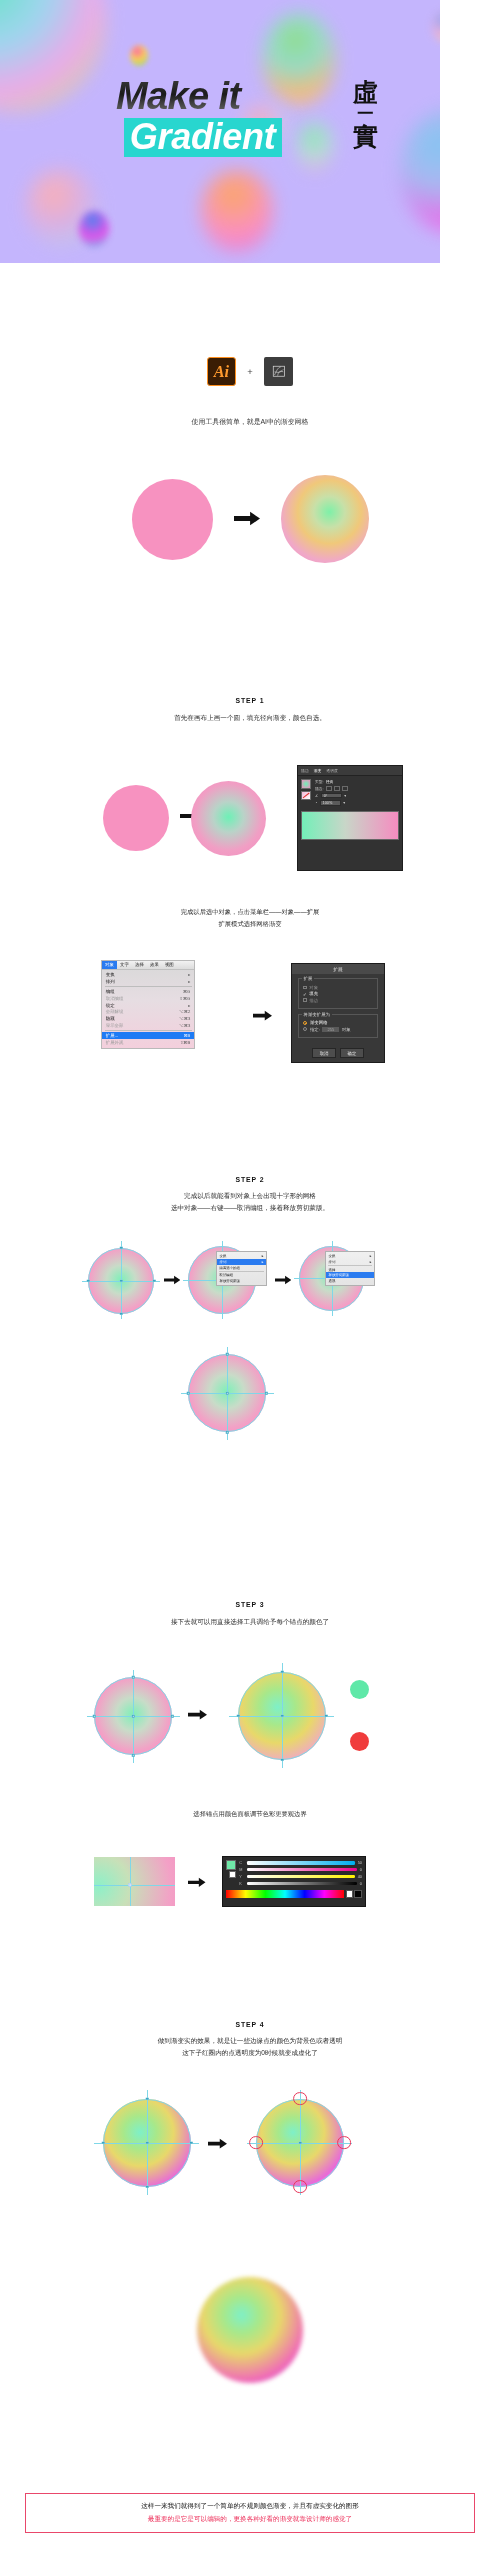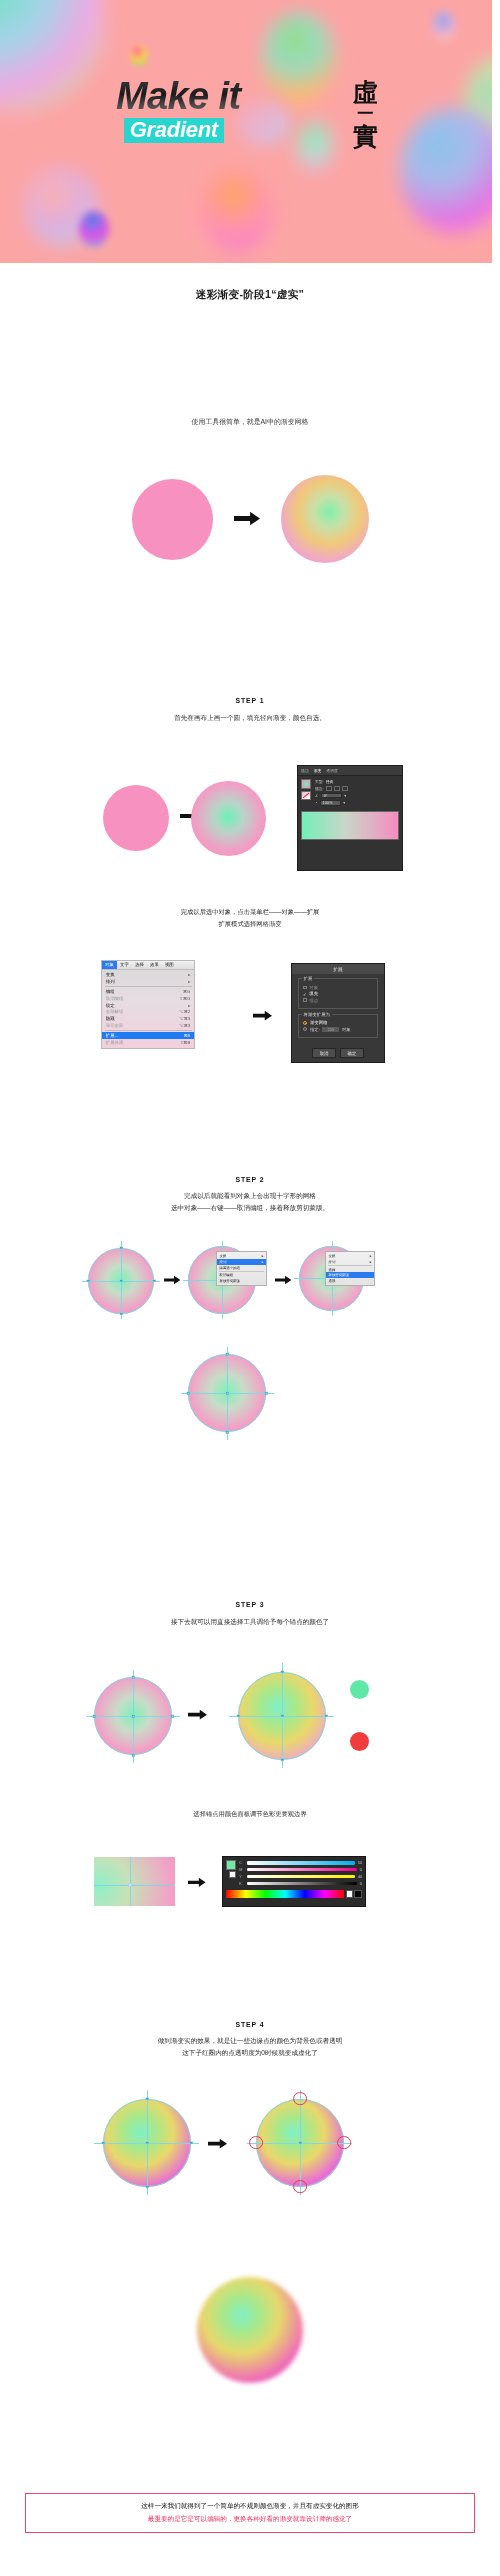--- a/index.html
+++ b/index.html
@@ -6,32 +6,32 @@
   * { box-sizing: border-box; margin:0; padding:0; }
   html,body{ background:#fff; }
   body{
     width:500px; height:2576px; position:relative; overflow:hidden;
     font-family:"Liberation Sans","DejaVu Sans",sans-serif;
     color:#222; background:#ffffff;
   }
   .page{ position:relative; width:500px; height:2576px; }
 
   
-  .hero{ position:relative; width:492px; height:263px; overflow:hidden; background:#fca5a5; }
+  .hero{ position:relative; width:440px; height:263px; overflow:hidden; background:#c4b5fd; }
   .blob{ position:absolute; border-radius:50%; filter:blur(8.8px); opacity:.92; }
   .hero-title{ position:absolute; left:116px; top:78px; width:269px; z-index:6; }
   .t-line{
     font-weight:bold; font-style:italic; letter-spacing:-0.6px; line-height:.96;
     font-size:38px;
     background:linear-gradient(180deg,#3a3a3a 0%,#1b1b1b 45%,#6d6d6d 100%);
     -webkit-background-clip:text; background-clip:text; color:transparent;
     font-family:"Liberation Sans","DejaVu Sans",sans-serif;
   }
   .t-grad-wrap{ display:inline-block; background:#28d6cf; padding:1.3px 6.3px 2.5px 6.3px; margin:3.1px 0 2.5px 7.5px; }
-  .t-grad{ font-size:22px; font-weight:bold; font-style:italic; color:#ffffff; letter-spacing:-0.3px; line-height:1; }
+  .t-grad{ font-size:36px; font-weight:bold; font-style:italic; color:#ffffff; letter-spacing:-0.3px; line-height:1; }
   .hero-cn{ position:absolute; left:353px; top:80px; z-index:6; text-align:center;
             font-family:"DejaVu Serif","Liberation Serif",serif; font-weight:bold;
             color:#111; line-height:1.0; }
   .hero-cn .c1{ font-size:25px; display:block; }
   .hero-cn .c2{ font-size:16.3px; display:block; margin:1.3px 0 1.3px 0; }
   .hero-cn .c3{ font-size:25px; display:block; }
 
   
   .sec-title{ text-align:center; font-size:10.6px; font-weight:bold; color:#1a1a1a; letter-spacing:0.3px; }
 
@@ -144,24 +144,35 @@
       </div>
     </div>
 
     <div class="hero-cn">
       <span class="c1">虛</span>
       <span class="c2">一</span>
       <span class="c3">實</span>
     </div>
   </div>
 
-  <div class="abs" style="left:0;top:288px;width:500px;">
-    <div class="sec-title">迷彩渐变-阶段1“虚实”</div>
-  </div>
-
+
+  <div class="abs" style="left:0;top:357px;width:500px;">
+    <div class="apps">
+      <div class="app-ai">Ai</div>
+      <div class="app-plus">+</div>
+      <div class="app-mesh">
+        <svg width="13.8" height="12.5" viewBox="0 0 22 20">
+          <rect x="2" y="2" width="18" height="16" fill="none" stroke="#d8d8d8" stroke-width="1.2"></rect>
+          <path d="M4 16 C7 10, 9 4, 14 3" fill="none" stroke="#d8d8d8" stroke-width="1"></path>
+          <path d="M4 11 C9 12, 13 13, 18 7" fill="none" stroke="#d8d8d8" stroke-width="1"></path>
+          <path d="M9 17 C10 12, 12 8, 18 11" fill="none" stroke="#d8d8d8" stroke-width="1"></path>
+        </svg>
+      </div>
+    </div>
+  </div>
 
   <div class="abs" style="left:0;top:416px;width:500px;">
     <div class="cap-small">使用工具很简单，就是AI中的渐变网格</div>
   </div>
 
   <div class="abs row" style="left:0;top:475px;width:500px;">
     <div class="c-flat" style="width:81px;height:81px;"></div>
     <div class="arrow-g" style="margin:0 21px;">
       <svg width="26" height="15" viewBox="0 0 42 24">
           <path d="M0 8 L26 8 L26 1 L42 12 L26 23 L26 16 L0 16 Z" fill="#111"></path>

